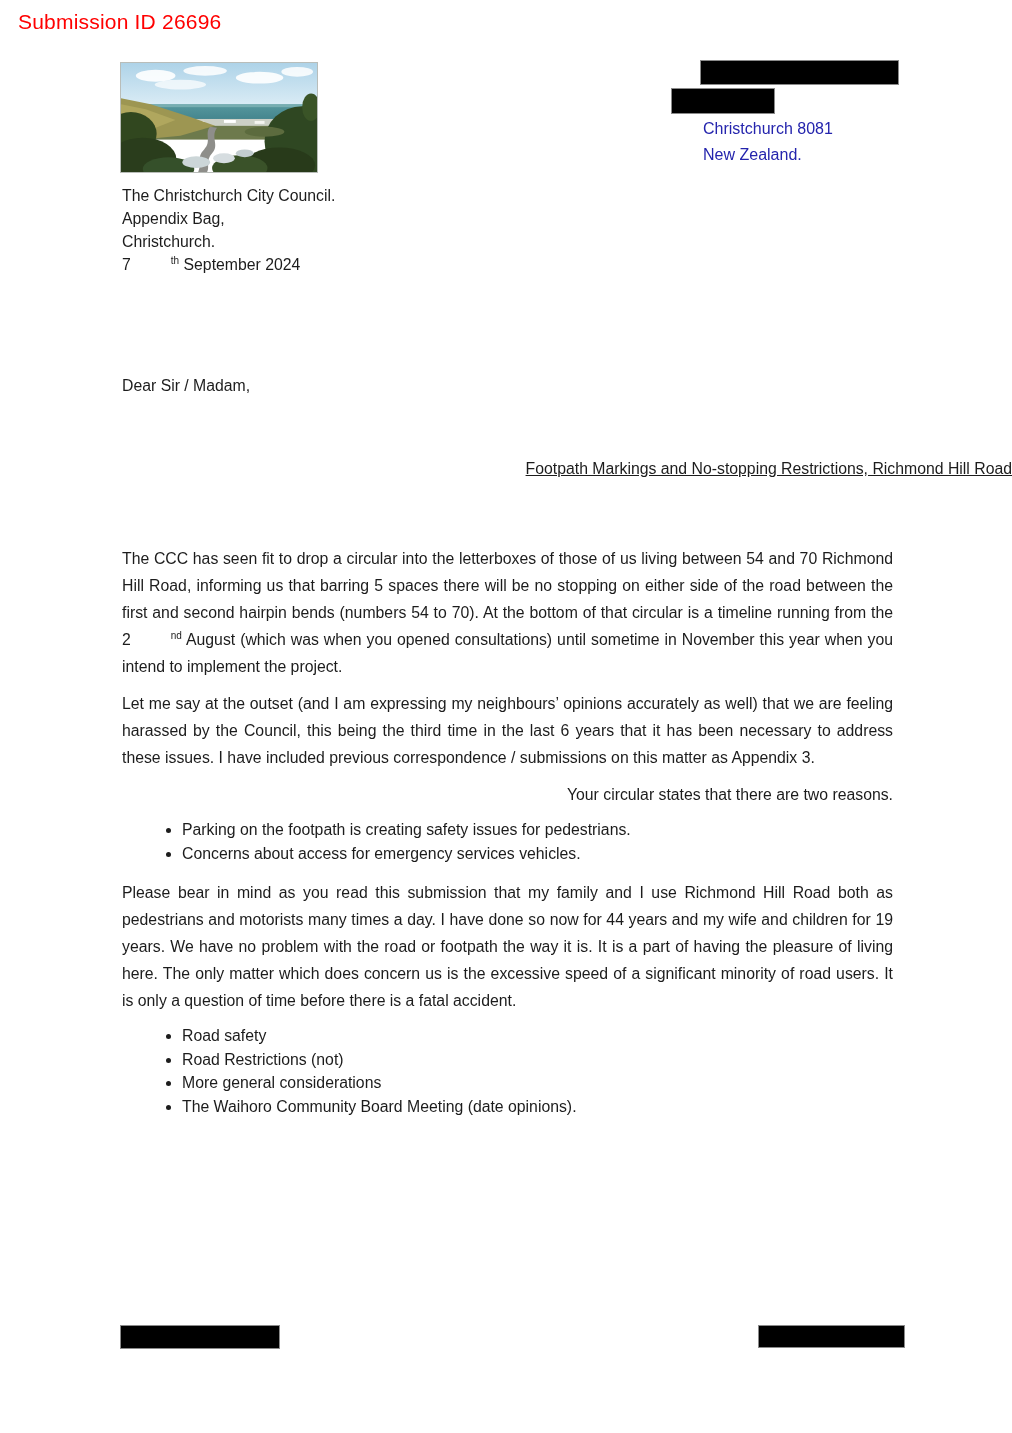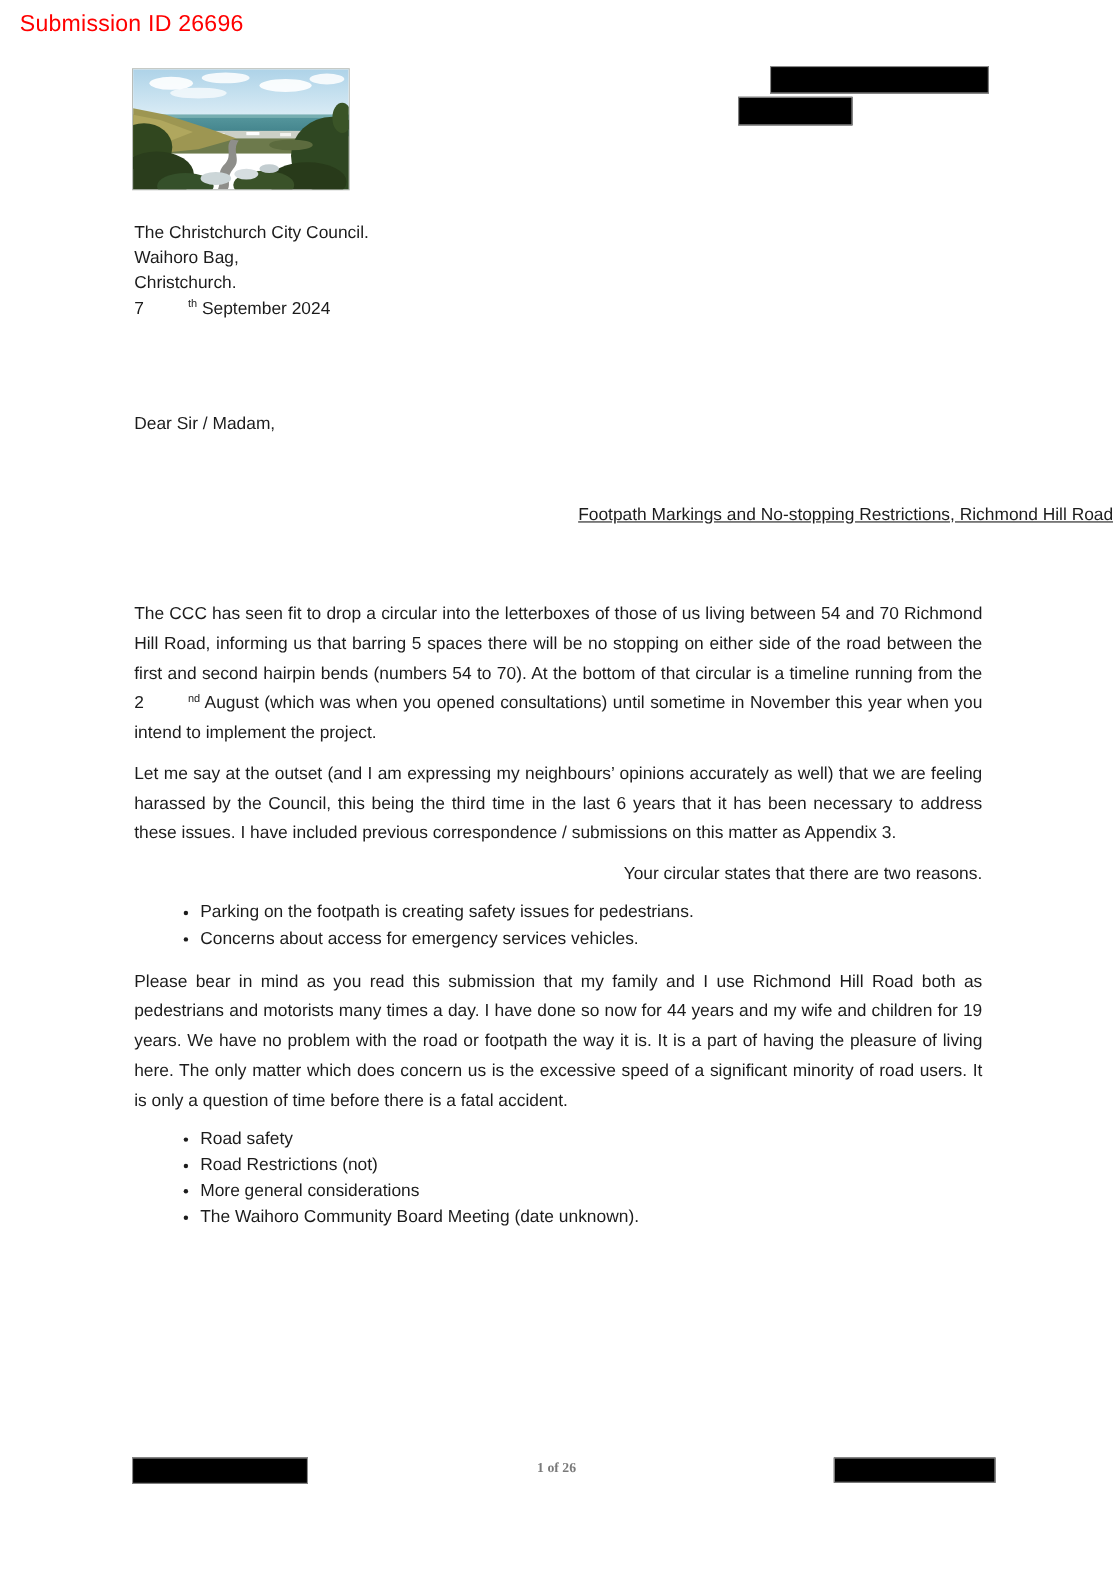--- a/index.html
+++ b/index.html
@@ -23,21 +23,21 @@
   }
   .photo svg{display:block;width:100%;height:100%;}
   .redact{position:absolute;background:#000;}
   .bar-street{left:700px;top:60px;width:197px;height:23px;border:1px solid #8a8a8a;}
   .bar-suburb{left:671px;top:88px;width:102px;height:24px;border:1px solid #8a8a8a;}
   .addr-blue{
     position:absolute;left:703px;top:116px;
     font-size:16px;line-height:26px;color:#2424ad;
   }
   .sender{
-    position:absolute;left:122px;top:200px;
+    position:absolute;left:122px;top:184px;
     font-size:15.8px;line-height:23px;
   }
   .salutation{
     position:absolute;left:122px;top:377px;
     font-size:15.8px;
   }
   .subject{
     position:absolute;left:0;top:460px;width:1012px;
     text-align:right;font-size:15.8px;
     text-decoration:underline;
@@ -111,24 +111,28 @@
       <ellipse cx="76" cy="101" rx="14" ry="6" fill="#ccd6d8"></ellipse>
       <ellipse cx="104" cy="97" rx="11" ry="5" fill="#d6dde0"></ellipse>
       <ellipse cx="125" cy="92" rx="9" ry="4" fill="#c3cdd0"></ellipse>
       <ellipse cx="145" cy="70" rx="20" ry="5" fill="#5c6b3e"></ellipse>
     </svg>
   </div>
 
   <div class="redact bar-street"></div>
   <div class="redact bar-suburb"></div>
 
+  <div class="addr-blue">
+    <div>Christchurch 8081</div>
+    <div>New Zealand.</div>
+  </div>
 
   <div class="sender">
     <div>The Christchurch City Council.</div>
-    <div>Waihoro Bag,</div>
+    <div>Appendix Bag,</div>
     <div>Christchurch.</div>
     <div><span>7</span><sup>th</sup><span> September 2024</span></div>
   </div>
 
   <div class="salutation">Dear Sir / Madam,</div>
 
   <div class="subject">Footpath Markings and No-stopping Restrictions, Richmond Hill Road</div>
 
   <div class="body-copy">
     <p><span>The CCC has seen fit to drop a circular into the letterboxes of those of us living between 54 and 70 Richmond Hill Road, informing us that barring 5 spaces there will be no stopping on either side of the road between the first and second hairpin bends (numbers 54 to 70). At the bottom of that circular is a timeline running from the 2</span><sup>nd</sup><span> August (which was when you opened consultations) until sometime in November this year when you intend to implement the project.</span></p>
@@ -142,21 +146,20 @@
       <li>Concerns about access for emergency services vehicles.</li>
     </ul>
 
     <p>Please bear in mind as you read this submission that my family and I use Richmond Hill Road both as pedestrians and motorists many times a day. I have done so now for 44 years and my wife and children for 19 years. We have no problem with the road or footpath the way it is. It is a part of having the pleasure of living here. The only matter which does concern us is the excessive speed of a significant minority of road users. It is only a question of time before there is a fatal accident.</p>
 
 
     <ul>
       <li>Road safety</li>
       <li>Road Restrictions (not)</li>
       <li>More general considerations</li>
-      <li>The Waihoro Community Board Meeting (date unknown).</li>
+      <li>The Waihoro Community Board Meeting (date opinions).</li>
     </ul>
   </div>
 
   <div class="footer-bar footer-bar-left"></div>
   <div class="footer-bar footer-bar-right"></div>
-  <div class="page-number">1 of 26</div>
 
 </div>
 
 </body></html>

